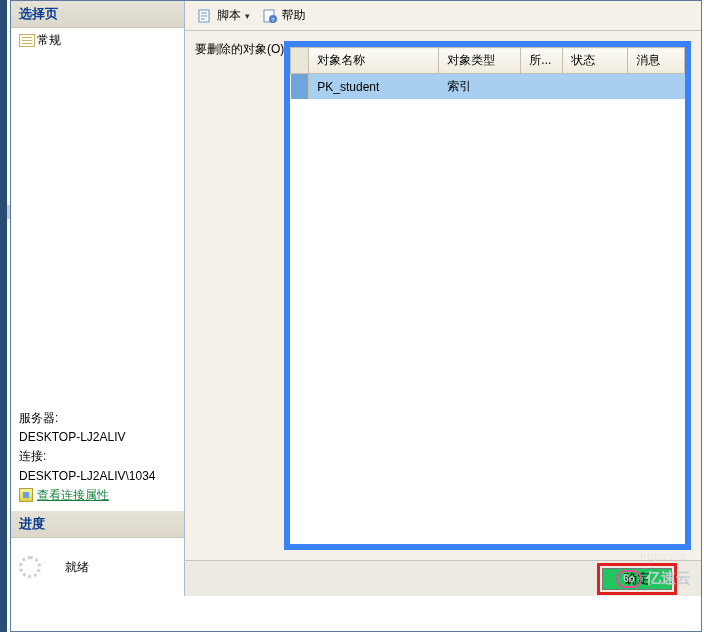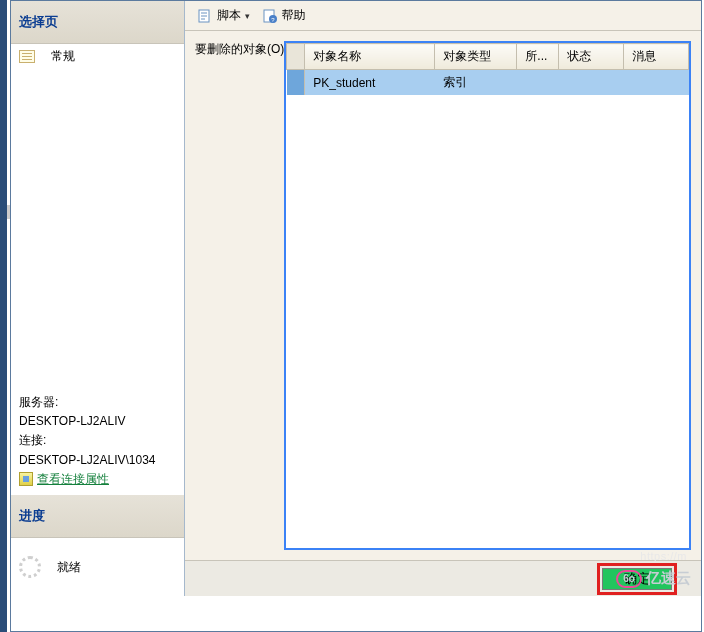--- a/index.html
+++ b/index.html
@@ -62,32 +62,32 @@
     border-right: 1px solid #a5b8cc;
     display: flex;
     flex-direction: column;
     background: #f5f1e8;
   }
   .section-header {
     background: linear-gradient(#e6e2d8,#dcd7ca);
     border-bottom: 1px solid #c8c4b9;
     font-weight: bold;
     color: #0b3d91;
-    padding: 12px 8px;
+    padding: 4px 8px;
     font-size: 13px;
   }
   .section-body {
     background: #fff;
     flex: 0 0 auto;
   }
   .nav-item {
     display: flex;
     align-items: center;
     padding: 4px 8px;
-    gap: 16px;
+    gap: 2px;
   }
   .nav-item .page-icon {
     width: 16px; height: 13px;
     background: #fffde7;
     border: 1px solid #c9b06e;
     position: relative;
   }
   .nav-item .page-icon::after {
     content:""; position:absolute; left:2px; top:2px; right:2px;
     border-top: 1px solid #c9b06e;
@@ -107,21 +107,21 @@
     background: linear-gradient(#f8f4a0,#e0d048);
     border:1px solid #b0a030;
     display:flex; align-items:center; justify-content:center;
   }
   .link-row a { color:#15803d; text-decoration: underline; }
   .progress-body {
     background:#fff;
     padding: 8px;
     display:flex;
     align-items:center;
-    gap:16px;
+    gap:24px;
     flex:0 0 58px;
   }
   .spinner {
     width:22px; height:22px;
     border:3px dotted #cfcfcf;
     border-radius:50%;
   }
   .main {
     flex:1;
     display:flex;
@@ -149,21 +149,21 @@
     flex:1;
     background:#f5f1e8;
     padding:10px;
     display:flex;
     flex-direction:row;
   }
   .group-label { margin-bottom:4px; }
   .table-wrap {
     flex:1;
     background:#fff;
-    border:2px solid #3b82f6;
+    border:6px solid #3b82f6;
   }
   table {
     border-collapse:collapse;
     width:100%;
   }
   th {
     background: linear-gradient(#fcfbf7,#efeadb);
     border:1px solid #c4beae;
     text-align:left;
     padding:4px 8px;

